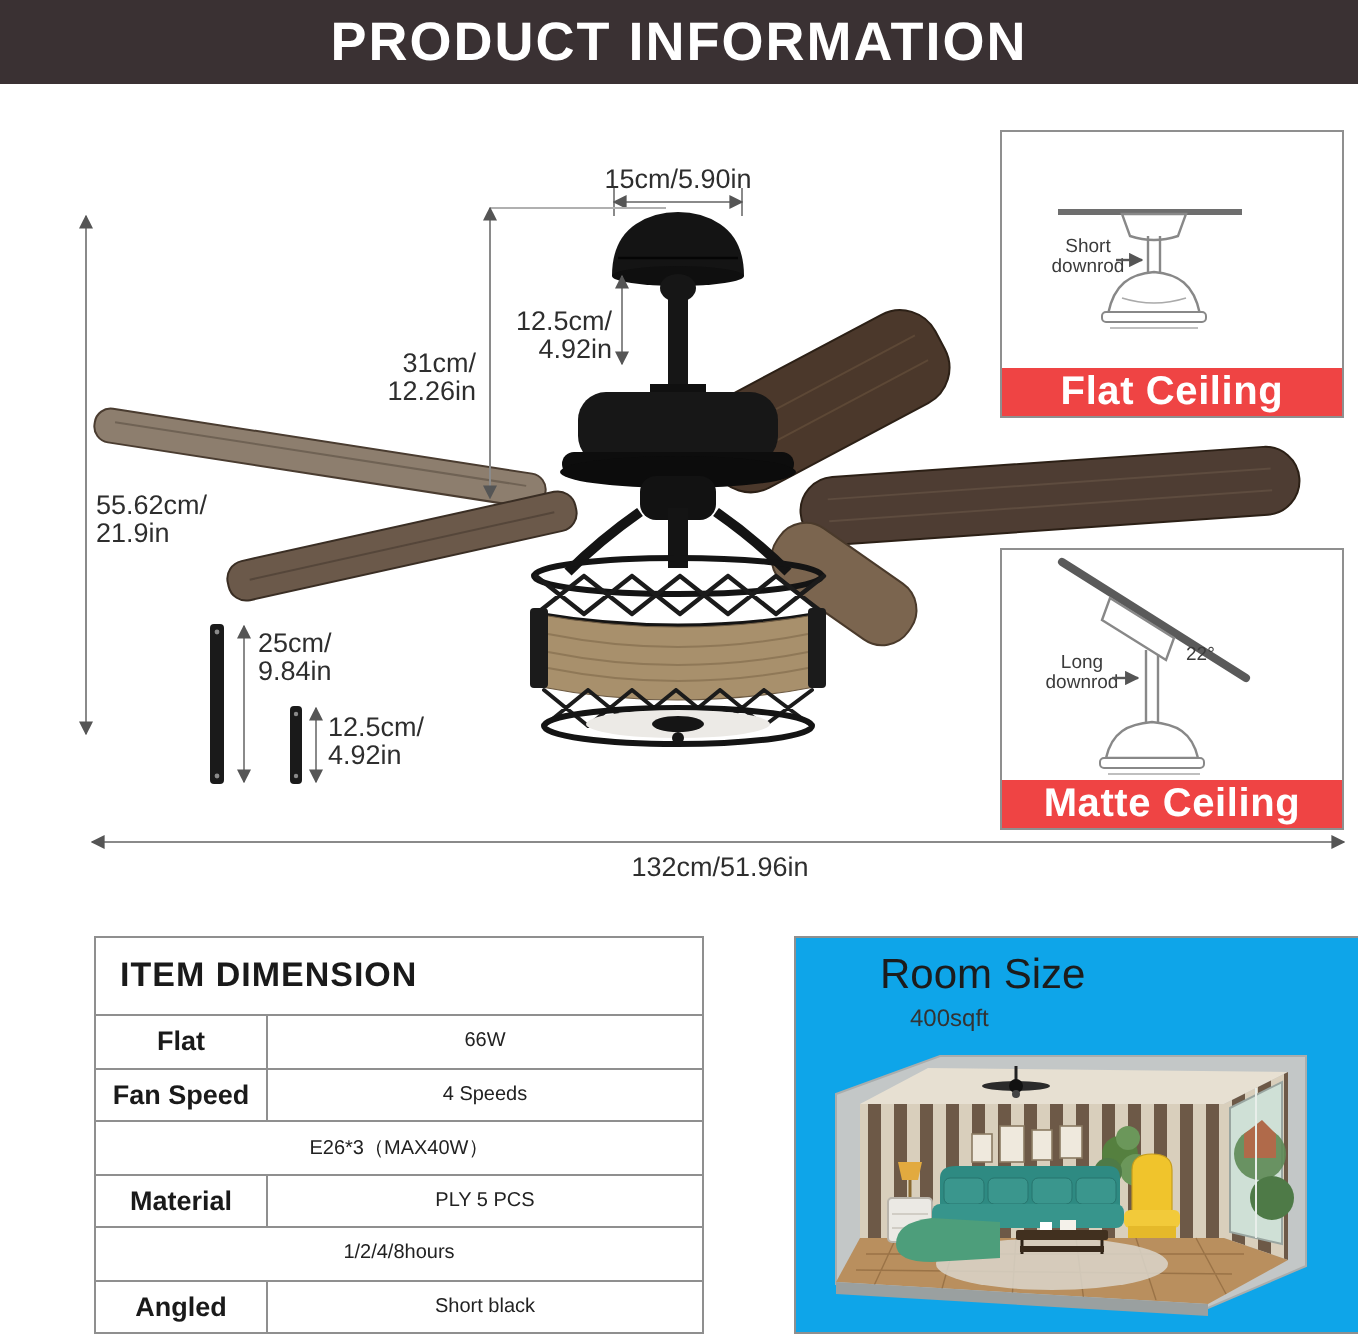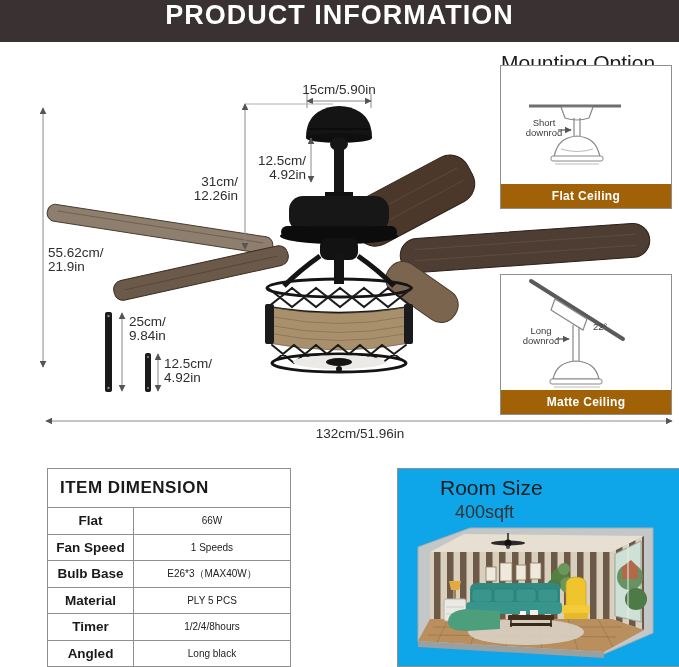--- a/index.html
+++ b/index.html
@@ -1,48 +1,48 @@
 <!DOCTYPE html>
 <html><head>
 <meta charset="utf-8">
 <style>
   html,body{margin:0;padding:0;background:#fff;}
   .page{position:relative;width:679px;height:667px;background:#ffffff;
         font-family:"Liberation Sans",sans-serif;overflow:hidden;}
   
   .banner{position:absolute;left:0;top:0;width:679px;height:42px;background:#3a3133;
-          display:flex;align-items:flex-start;justify-content:center;}
+          display:flex;align-items:center;justify-content:center;}
   .banner span{color:#ffffff;font-weight:bold;font-size:27px;letter-spacing:1px;}
   
   .mounting-heading{position:absolute;left:501px;top:51px;width:175px;
                     font-size:21px;color:#1c1c1c;}
   .mount-box{position:absolute;left:500px;width:172px;border:1px solid #8f8f8f;
              background:#fff;box-sizing:border-box;}
   #flat-box{top:65px;height:144px;}
   #angled-box{top:274px;height:141px;}
-  .mount-caption{position:absolute;left:0;bottom:0;width:100%;height:24px;background:#a16207;
-                 color:#fff;font-weight:bold;font-size:12px;display:flex;align-items:center;
+  .mount-caption{position:absolute;left:0;bottom:0;width:100%;height:24px;background:#ef4444;
+                 color:#fff;font-weight:bold;font-size:20px;display:flex;align-items:center;
                  justify-content:center;letter-spacing:.3px;}
   .mount-art{position:absolute;left:0;top:0;}
   
-  .dim-table{position:absolute;left:47px;top:468px;width:244px;height:199px;
+  .dim-table{position:absolute;left:47px;top:468px;width:305px;height:199px;
              border:1px solid #8f8f8f;box-sizing:border-box;background:#fff;text-align:center;}
   .title-row{height:39px;border-bottom:1px solid #8f8f8f;display:flex;align-items:center;
              padding-left:12px;font-weight:bold;font-size:17px;letter-spacing:.5px;color:#1a1a1a;box-sizing:border-box;}
   .spec-row{display:flex;height:26.5px;border-bottom:1px solid #8f8f8f;box-sizing:border-box;}
   .spec-row:last-child{border-bottom:none;}
   .spec-label{width:86px;border-right:1px solid #8f8f8f;display:flex;align-items:center;
               justify-content:center;font-weight:bold;font-size:13.5px;color:#1a1a1a;box-sizing:border-box;}
   .spec-value{flex:1;display:flex;align-items:center;justify-content:center;
               font-size:10px;color:#222;}
   
   .room-panel{position:absolute;left:397px;top:468px;width:320px;height:199px;
               border:1px solid #8f8f8f;box-sizing:border-box;background:#0ea5e9;}
   .room-heading{position:absolute;left:42px;top:7px;font-size:21px;color:#1c1c1c;}
-  .room-size{position:absolute;left:57px;top:33px;font-size:18px;color:#333;}
+  .room-size{position:absolute;left:57px;top:33px;font-size:12px;color:#333;}
   .room-art{position:absolute;left:10px;top:50px;}
   
   svg text{font-family:"Liberation Sans",sans-serif;}
   .dim-t{font-size:13.5px;fill:#2e2e2e;}
   .note-t{font-size:9.5px;fill:#3c3c3c;}
   .fan-svg{position:absolute;left:0;top:42px;}
 </style>
 </head>
 <body>
 
@@ -142,21 +142,20 @@
     <text class="dim-t" x="238" y="158" text-anchor="end">12.26in</text>
     <text class="dim-t" x="48" y="215">55.62cm/</text>
     <text class="dim-t" x="48" y="229">21.9in</text>
     <text class="dim-t" x="129" y="284">25cm/</text>
     <text class="dim-t" x="129" y="298">9.84in</text>
     <text class="dim-t" x="164" y="326">12.5cm/</text>
     <text class="dim-t" x="164" y="340">4.92in</text>
     <text class="dim-t" x="360" y="396" text-anchor="middle">132cm/51.96in</text>
   </svg>
 
-  <div class="mounting-heading">Mounting Option</div>
 
   <div class="mount-box" id="flat-box">
     <svg class="mount-art" width="170" height="118" viewBox="0 0 170 118">
       <defs>
           <marker id="ar2" viewBox="0 0 10 10" refX="9" refY="5" markerWidth="6" markerHeight="6" orient="auto">
             <path d="M0,0L10,5L0,10z" fill="#555"></path>
           </marker>
         </defs>
       <path d="M28,40 H120" stroke="#6e6e6e" stroke-width="3" fill="none"></path>
       <path d="M60,41 H92 L88,52 Q76,56 64,52 Z" fill="#fff" stroke="#888" stroke-width="1.2"></path>
@@ -189,37 +188,35 @@
   </div>
 
   <div class="dim-table">
     <div class="title-row">ITEM DIMENSION</div>
     <div class="spec-row">
       <div class="spec-label">Flat</div>
       <div class="spec-value">66W</div>
     </div>
     <div class="spec-row">
       <div class="spec-label">Fan Speed</div>
-      <div class="spec-value">1 Speeds</div>
-    </div>
-    <div class="spec-row">
-      <div class="spec-label">Bulb Base</div>
+      <div class="spec-value">4 Speeds</div>
+    </div>
+    <div class="spec-row">
       <div class="spec-value">E26*3（MAX40W）</div>
     </div>
     <div class="spec-row">
       <div class="spec-label">Material</div>
       <div class="spec-value">PLY 5 PCS</div>
     </div>
     <div class="spec-row">
-      <div class="spec-label">Timer</div>
       <div class="spec-value">1/2/4/8hours</div>
     </div>
     <div class="spec-row">
       <div class="spec-label">Angled</div>
-      <div class="spec-value">Long black</div>
+      <div class="spec-value">Short black</div>
     </div>
   </div>
 
   <div class="room-panel">
     <div class="room-heading">Room Size</div>
     <div class="room-size">400sqft</div>
     <svg class="room-art" width="254" height="142" viewBox="0 0 254 142">
       <defs>
         <pattern id="stripes" width="13" height="10" patternUnits="userSpaceOnUse">
           <rect width="13" height="10" fill="#d9cfbc"></rect>

